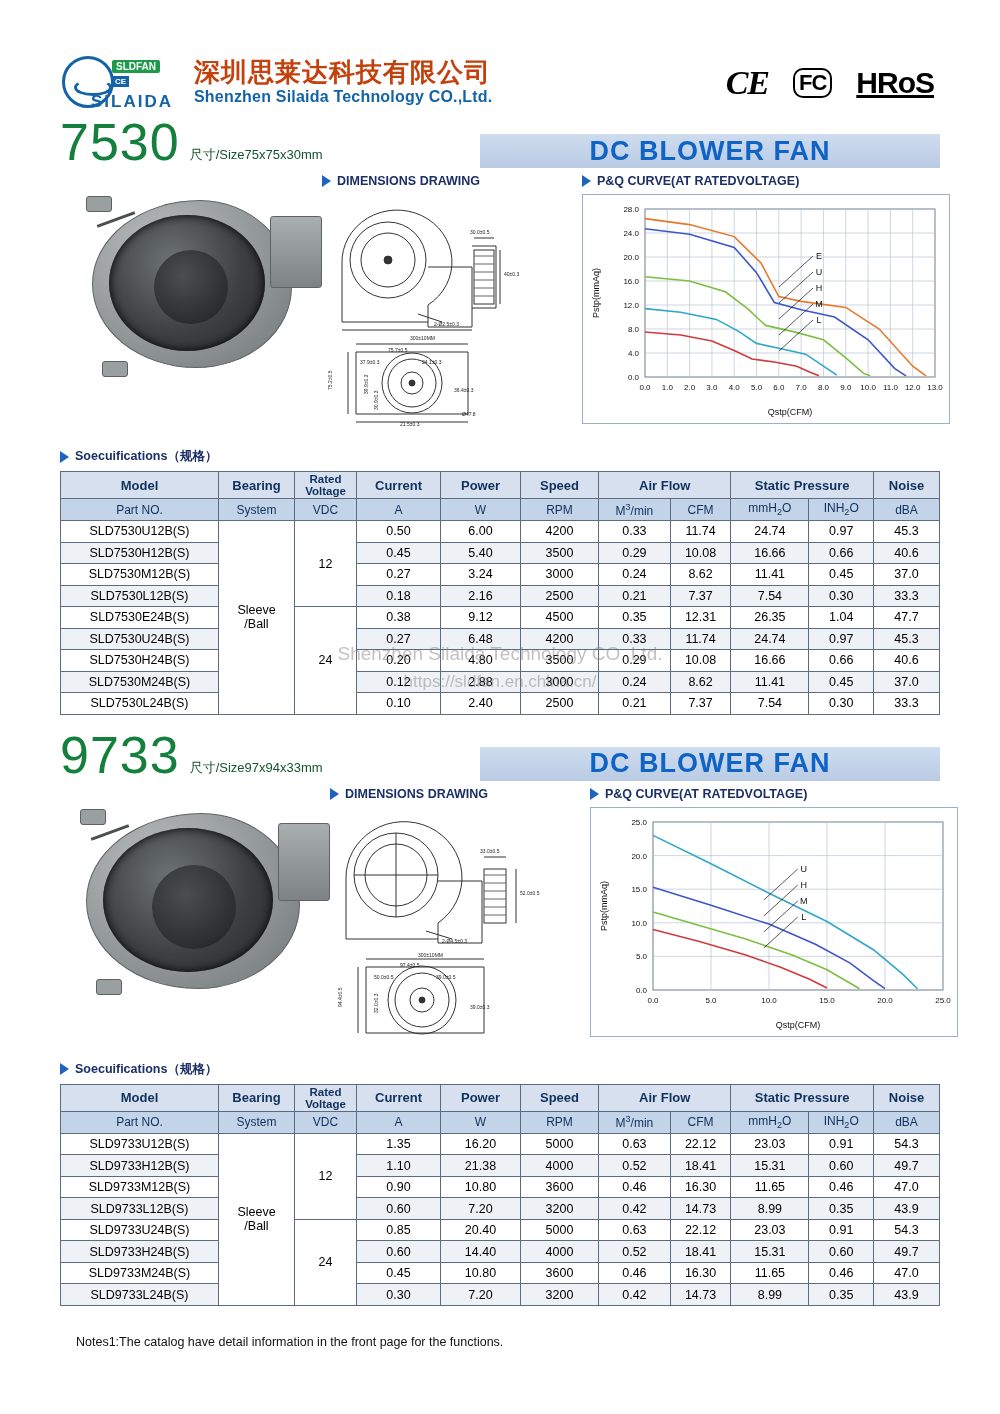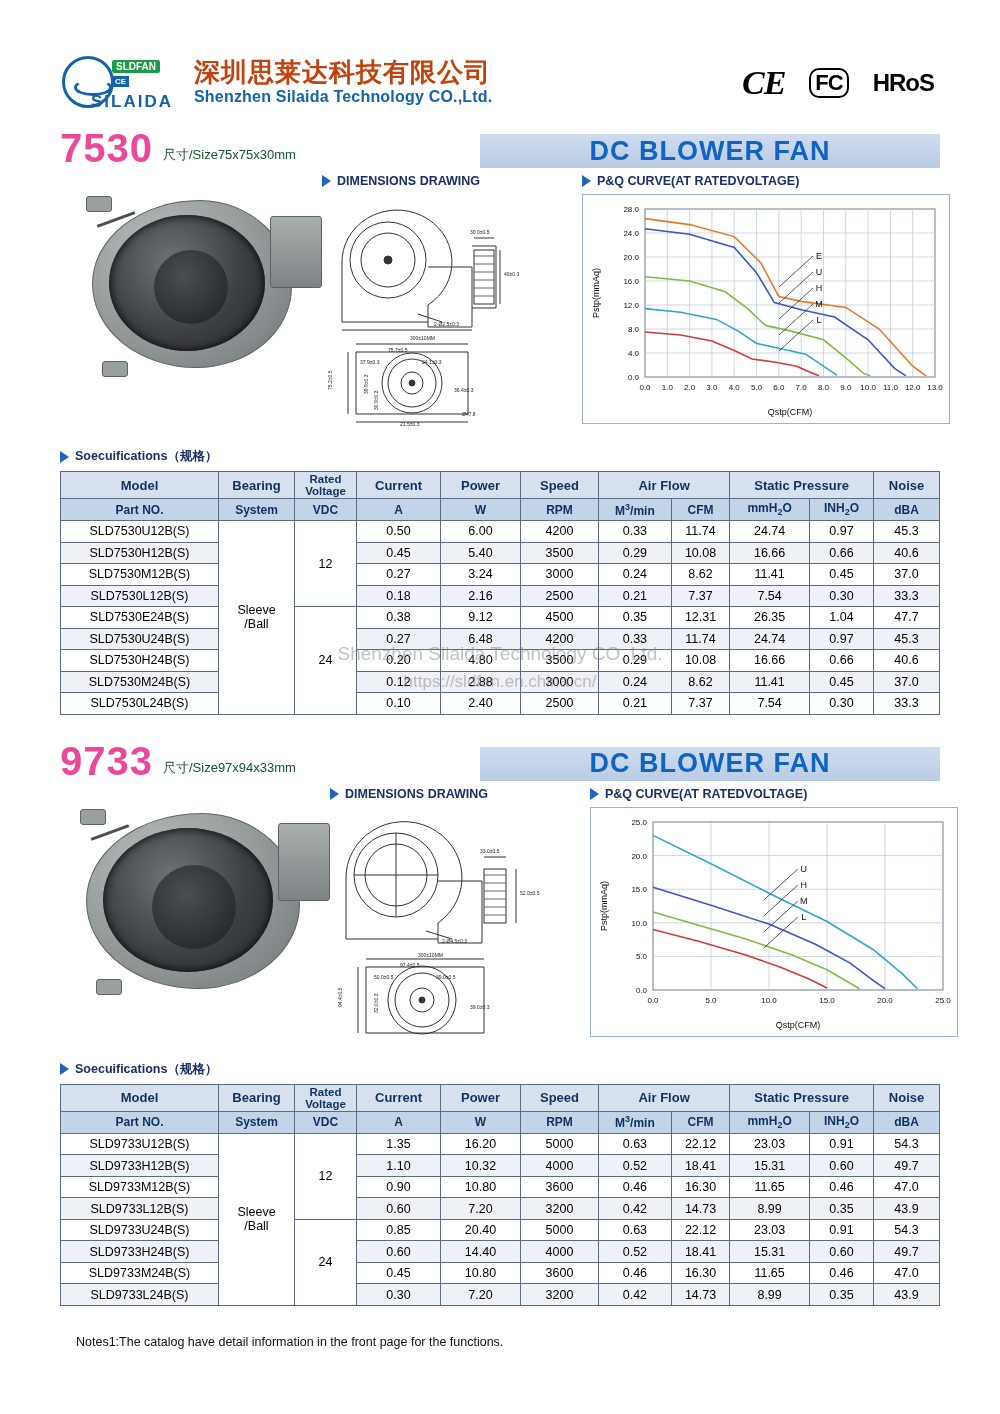--- a/index.html
+++ b/index.html
@@ -40,27 +40,27 @@
     position:absolute; left:52px; top:22px; background:#1463a8; color:#fff;
     font-size:8px; font-weight:bold; padding:1px 3px;
   }
   .company { margin-left:6px; line-height:1.15; }
   .company .cn { font-size:26px; font-weight:bold; color:#c2410c; letter-spacing:1px;}
   .company .en { font-size:16px; font-weight:bold; color:#1463a8; letter-spacing:.2px;}
   .certs { margin-left:auto; display:flex; align-items:center; gap:24px; padding-right:6px;}
   .cert { font-size:30px; font-weight:bold; letter-spacing:-1px; }
   .ce { font-family:"Liberation Serif", serif; font-style:italic; font-size:34px; }
   .fc { border:2px solid #000; border-radius:10px; padding:0 4px; font-size:22px; }
-  .hros { font-family:"Liberation Sans", sans-serif; font-size:24px; }
+  .hros { font-family:"Liberation Sans", sans-serif; font-size:30px;text-decoration:underline; }
 
   
   .product { position:relative; margin-top:14px; }
   .title-row { display:flex; align-items:flex-end; height:44px; position:relative; }
   .model-no {
-    font-size:40px; font-weight:bold; color:#ec4899; letter-spacing:1px;
+    font-size:52px; font-weight:normal; color:#15803d; letter-spacing:1px;
     font-family:"Liberation Sans", sans-serif; line-height:1;
   }
   .size-text { font-size:13px; margin-left:10px; margin-bottom:4px; color:#14532d; }
   .banner {
     position:absolute; left:420px; right:0; bottom:0; height:34px;
     background:linear-gradient(to bottom,#cfdcee,#b9cbe4);
     display:flex; align-items:center; justify-content:center;
   }
   .banner span {
     font-size:27px; font-weight:bold; color:#0f63c4; letter-spacing:1px;
@@ -120,21 +120,21 @@
   .chartbox svg { display:block; }
 
   
   .spec-head { display:flex; align-items:center; gap:6px; margin-top:12px; font-size:12.5px; font-weight:bold; color:#1b2f66; }
   table.spec { border-collapse:collapse; width:100%; margin-top:6px; font-size:12.5px;padding-left:45px; }
   table.spec th, table.spec td { border:1px solid #5c6b80; text-align:center; }
   table.spec thead tr.r1 th {
     background:#d6e0ee; height:27px; font-weight:bold; color:#10305e; font-size:13px;
   }
   table.spec thead tr.r2 th {
-    background:#c3d3e8; height:22px; font-weight:bold; color:#10305e; font-size:12px;
+    background:#c3d3e8; height:22px; font-weight:normal; color:#10305e; font-size:12px;
   }
   table.spec tbody td { height:21.5px; font-size:12.5px; }
   table.spec tbody tr:nth-child(even) td { background:#eef1f5; }
   table.spec tbody tr:nth-child(odd) td { background:#ffffff; }
   .col-model { width:158px; }
   .col-bearing { width:76px; }
   .col-volt { width:62px; }
   .col-cur { width:84px; }
   .col-pow { width:80px; }
   .col-spd { width:78px; }
@@ -644,21 +644,21 @@
             <td>5000</td>
             <td>0.63</td>
             <td>22.12</td>
             <td>23.03</td>
             <td>0.91</td>
             <td>54.3</td>
           </tr>
           <tr>
             <td>SLD9733H12B(S)</td>
             <td>1.10</td>
-            <td>10.32</td>
+            <td>21.38</td>
             <td>4000</td>
             <td>0.52</td>
             <td>18.41</td>
             <td>15.31</td>
             <td>0.60</td>
             <td>49.7</td>
           </tr>
           <tr>
             <td>SLD9733M12B(S)</td>
             <td>0.90</td>

